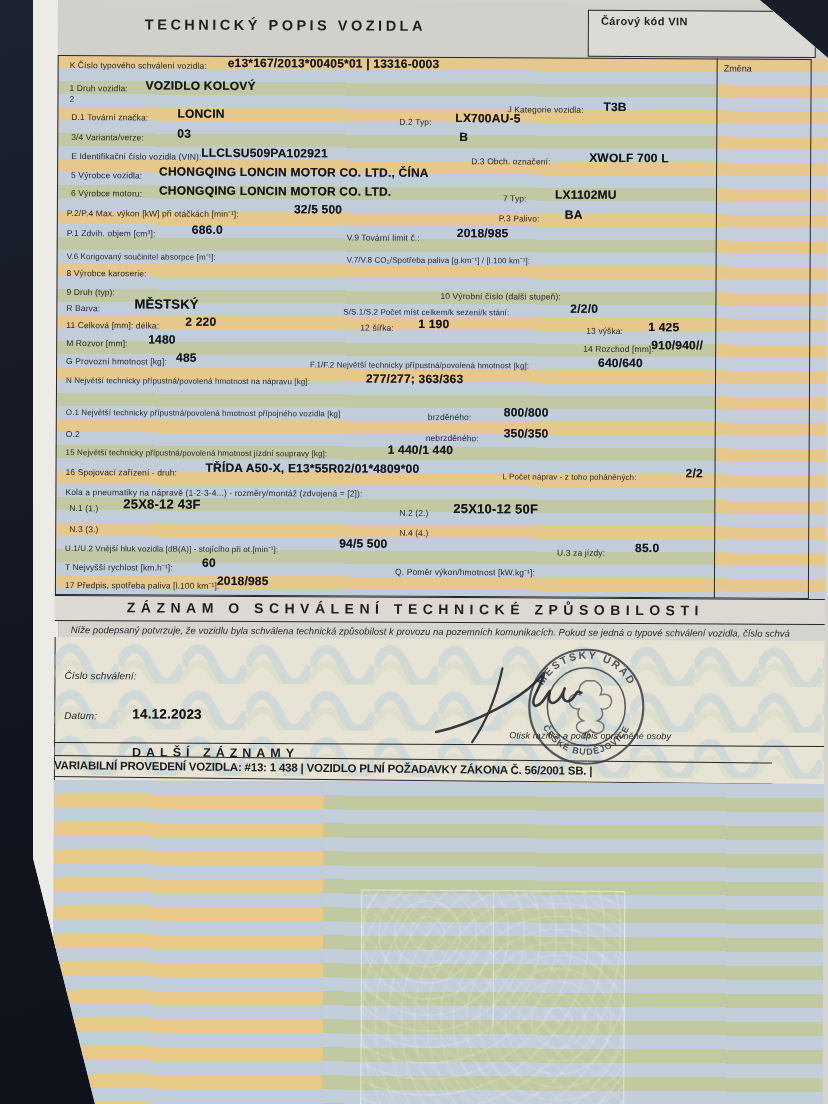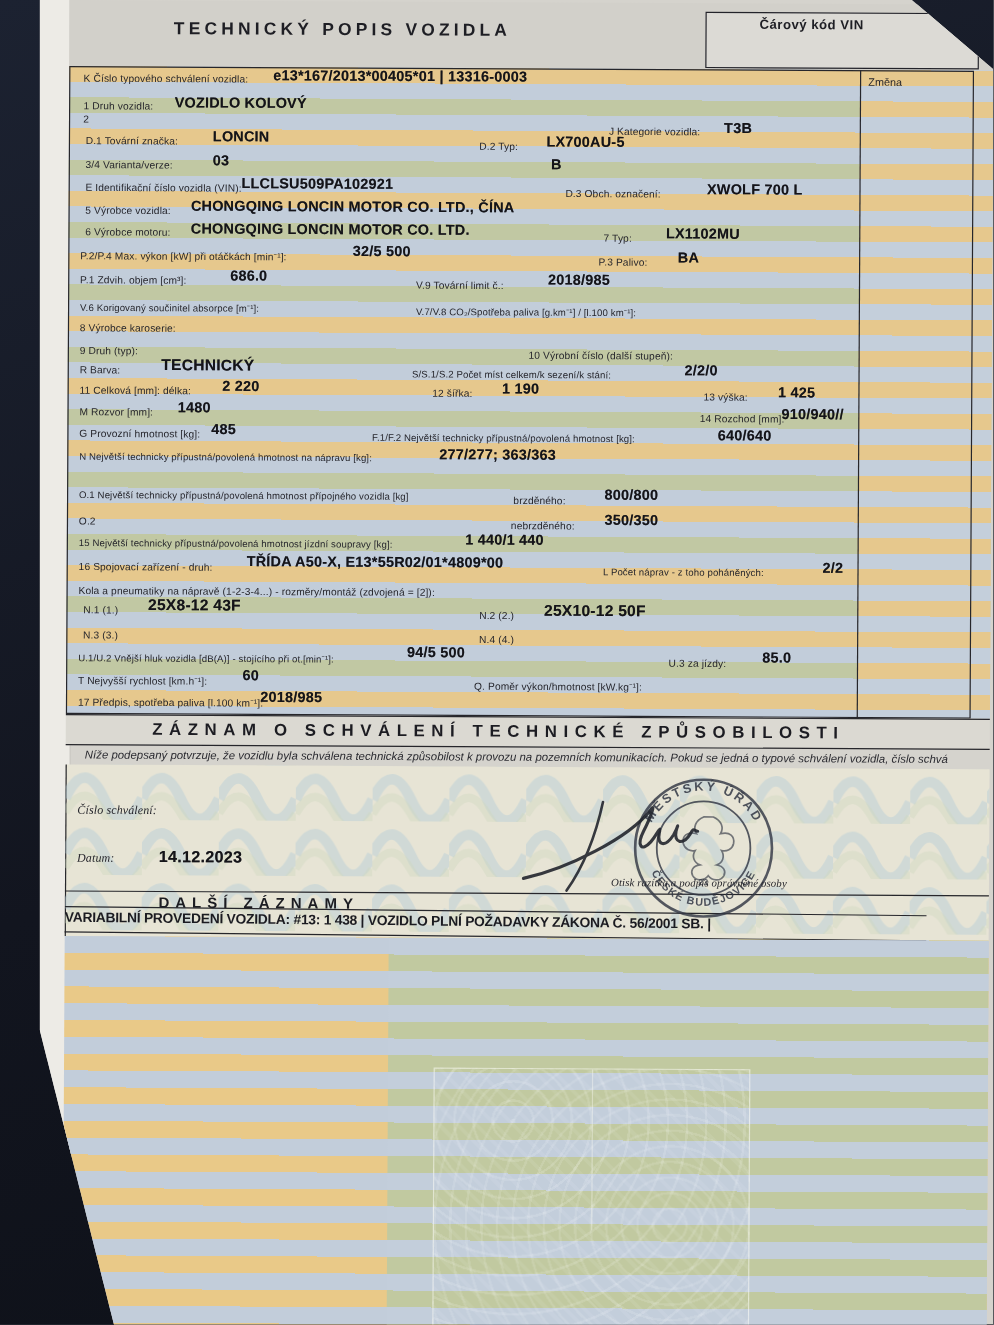--- a/index.html
+++ b/index.html
@@ -7,26 +7,26 @@
   #photo{position:absolute;inset:0;background:linear-gradient(160deg,#1c2231 0%,#12151f 55%,#0d1017 100%);}
   #paper{position:absolute;inset:0;background:#d5d3cd;
     clip-path:polygon(33px 0px,760px 0px,828px 58px,828px 1104px,95px 1104px,33px 858px);}
   #edge-strip{position:absolute;left:33px;top:0;width:25px;height:1104px;background:#edebe6;border-right:1px solid #c6c4bf;}
   #content{position:absolute;inset:0;transform:rotate(0.3deg);transform-origin:60px 0;}
 
   .lbl{position:absolute;font-size:8.5px;color:#26262c;white-space:nowrap;letter-spacing:.1px;}
   .lbl.sm{font-size:8px;}
   .val{position:absolute;font-weight:700;font-size:12px;color:#141419;white-space:nowrap;letter-spacing:.2px;text-shadow:0 0 .5px rgba(20,20,25,.55);}
   .val.lg{font-size:13px;}
-  .it{font-style:italic;font-family:Liberation Serif, serif;}
+  .it{font-style:italic;}
 
   #header-band{position:absolute;left:58px;top:0;width:770px;height:55px;background:#d2d0ca;}
   #page-title{position:absolute;left:145px;top:16px;font-size:14.5px;font-weight:700;letter-spacing:3.5px;color:#1e1e24;}
   #barcode-box{position:absolute;left:588px;top:7px;width:226px;height:45px;background:#dcdad5;border:1.6px solid #23232a;}
-  #barcode-label{position:absolute;left:12px;top:4px;font-size:11px;font-weight:700;color:#1e1e24;letter-spacing:.4px;margin-left:32px;}
+  #barcode-label{position:absolute;left:12px;top:4px;font-size:11px;font-weight:700;color:#1e1e24;letter-spacing:.4px;}
 
   #table-stripes{position:absolute;left:58px;top:55px;width:770px;height:540px;
     background:repeating-linear-gradient(180deg,#e6c88d 0 13px,#c2cdda 13px 26px,#c1c8a3 26px 39px,#c2cdda 39px 52px);}
   #zmena-stripes{position:absolute;left:717px;top:55px;width:111px;height:540px;
     background:repeating-linear-gradient(180deg,#e6c88d 0 13px,#c4cfdb 13px 26px);}
   #table-frame{position:absolute;left:58px;top:55px;width:754px;height:540px;border:1.6px solid #26262b;box-sizing:border-box;}
   #zmena-line{position:absolute;left:717px;top:55px;width:0;height:540px;border-left:1.5px solid #26262b;}
   #zmena-label{position:absolute;left:724px;top:60px;font-size:9px;color:#26262c;}
 
   #zaznam-band{position:absolute;left:58px;top:595px;width:770px;height:26px;background:#dbd9d2;border-top:1.6px solid #26262b;border-bottom:1.6px solid #26262b;box-sizing:border-box;}
@@ -120,21 +120,21 @@
 
     <span class="lbl sm" style="left:68px;top:250px">V.6 Korigovaný součinitel absorpce [m⁻¹]:</span>
     <span class="lbl sm" style="left:348px;top:252px">V.7/V.8 CO₂/Spotřeba paliva [g.km⁻¹] / [l.100 km⁻¹]:</span>
 
     <span class="lbl" style="left:68px;top:268px">8 Výrobce karoserie:</span>
 
     <span class="lbl" style="left:68px;top:287px">9 Druh (typ):</span>
     <span class="lbl" style="left:442px;top:289px">10 Výrobní číslo (další stupeň):</span>
 
     <span class="lbl" style="left:68px;top:303px">R Barva:</span>
-    <span class="val lg" style="left:136px;top:296px">TECHNICKÝ</span>
+    <span class="val lg" style="left:136px;top:296px">MĚSTSKÝ</span>
     <span class="lbl sm" style="left:345px;top:306px">S/S.1/S.2 Počet míst celkem/k sezení/k stání:</span>
     <span class="val" style="left:572px;top:299px">2/2/0</span>
 
     <span class="lbl" style="left:68px;top:320px">11 Celková [mm]: délka:</span>
     <span class="val" style="left:187px;top:314px">2 220</span>
     <span class="lbl" style="left:362px;top:321px">12 šířka:</span>
     <span class="val" style="left:420px;top:315px">1 190</span>
     <span class="lbl" style="left:588px;top:323px">13 výška:</span>
     <span class="val" style="left:650px;top:317px">1 425</span>
 

